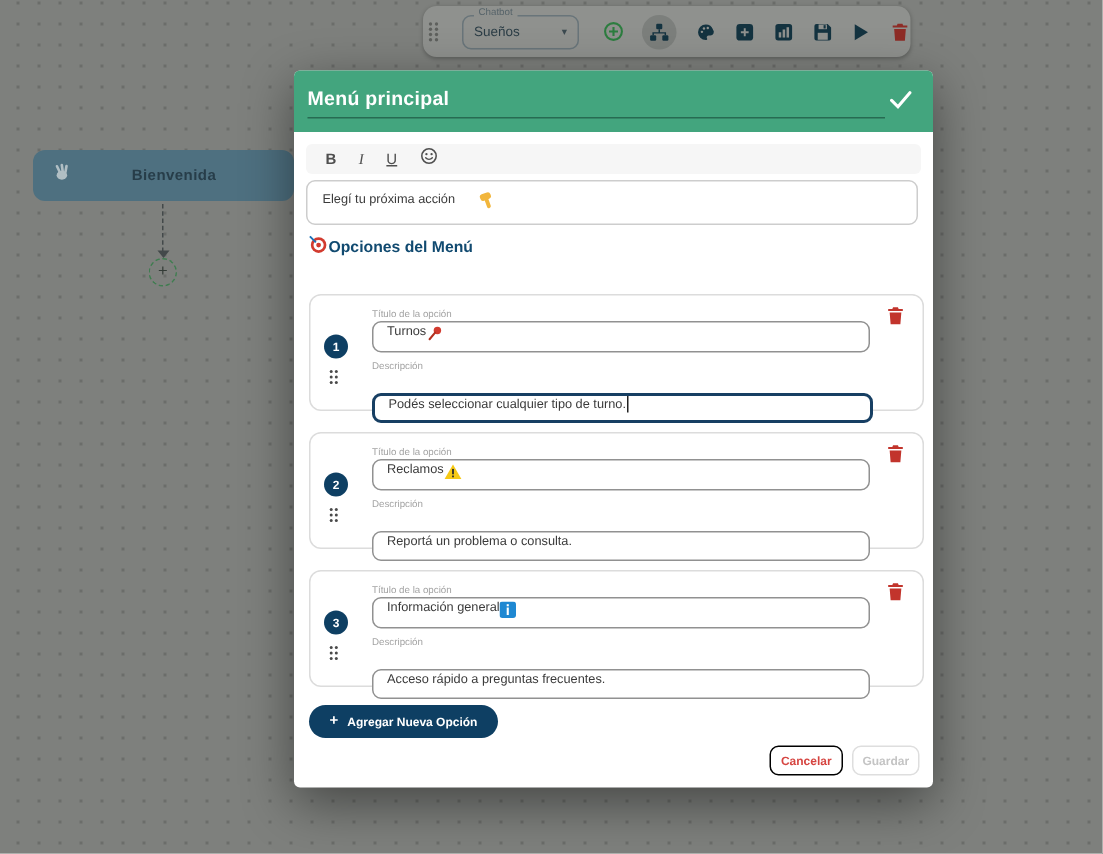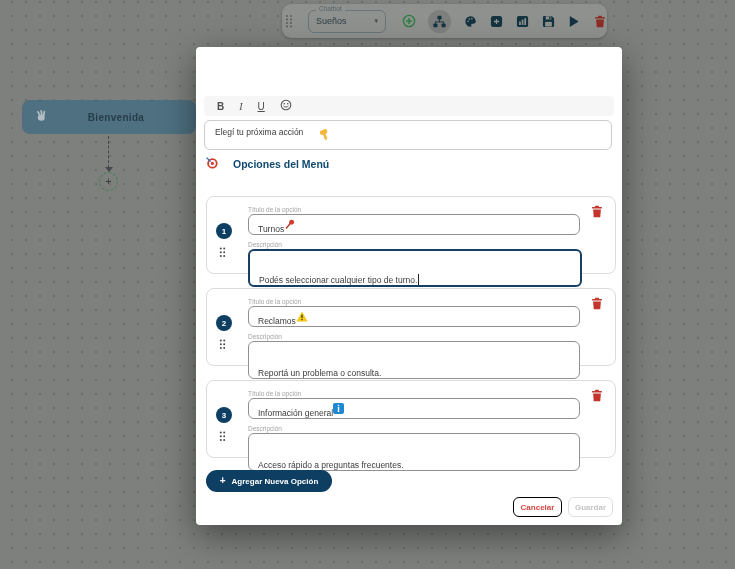--- a/index.html
+++ b/index.html
@@ -44,34 +44,34 @@
   .fmt-bar { position:absolute; left:8px; top:49px; width:410px; height:20px; background:#f6f6f6;
     border-radius:4px; display:flex; align-items:center; gap:15px; padding:0 13px; }
   .fmt-b { font-size:10px; font-weight:bold; color:#4f4f4f; }
   .fmt-i { font-size:10px; font-style:italic; font-family:"Liberation Serif", serif; color:#4f4f4f; }
   .fmt-u { font-size:10px; text-decoration:underline; color:#4f4f4f; }
 
   .msg-box { position:absolute; left:8px; top:73px; width:408px; height:30px; border:1px solid #cdcdcd;
     border-radius:6px; display:flex; align-items:flex-start; padding:6px 10px; gap:16px; }
   .msg-text { font-size:8.5px; color:#3a3a3a; }
 
-  .sec-title { position:absolute; left:10px; top:110px; display:flex; align-items:center; gap:15px; }
+  .sec-title { position:absolute; left:10px; top:110px; display:flex; align-items:center; gap:1px; }
   .sec-title span { font-size:10.5px; font-weight:bold; color:#114a70; }
   .sec-sub { position:absolute; left:10px; top:127px; font-size:7.5px; color:#909090; }
 
   .card { position:absolute; left:10px; width:410px; height:78px; border:1px solid #dcdcdc; border-radius:8px; background:#fff; }
   .card1 { top:149px; } .card2 { top:241px; } .card3 { top:333px; }
   .badge { position:absolute; left:9px; top:26px; width:16px; height:16px; border-radius:50%; background:#0e3f63;
     color:#fff; font-size:8px; font-weight:bold; display:flex; align-items:center; justify-content:center; }
   .drag6 { position:absolute; left:12px; top:47px; }
   .fld-label { position:absolute; left:41px; font-size:6.5px; color:#a3a3a3; }
   .lbl-title { top:9px; } .lbl-desc { top:44px; }
   .inp { position:absolute; left:41px; width:332px; height:21px; border:1px solid #919191; border-radius:6px;
-    display:flex; align-items:flex-end; padding:0 9px; gap:0; background:#fff; }
-  .inp-title { top:17px; } .inp-desc { top:52px; height:38px; }
+    display:flex; align-items:flex-start; padding:0 9px; gap:0; background:#fff; }
+  .inp-title { top:17px; } .inp-desc { top:65px; height:20px; }
   .inp span.val { font-size:8.5px; color:#3a3a3a; }
   .inp.focused { border:2px solid #173f63; width:334px; }
   .cursor { display:inline-block; width:1px; height:11px; background:#222; margin-left:1px; }
   .card-trash { position:absolute; right:12px; top:7px; width:12px; height:13px; cursor:pointer; }
 
   .add-btn { position:absolute; left:10px; top:423px; width:126px; height:22px; background:#0e3f63; border:none;
     border-radius:13px; color:#fff; font-size:8px; font-weight:bold; display:flex; align-items:center;
     justify-content:center; gap:6px; font-family:"Liberation Sans", sans-serif; cursor:pointer; }
   .add-plus { font-size:10px; font-weight:bold; line-height:1; }
 
@@ -175,20 +175,28 @@
           </g>
         </svg>
     </span>
     <span class="node-label">Bienvenida</span>
   </div>
   <div class="connector-line"></div>
   <div class="connector-arrow"></div>
   <div class="plus-node">+</div>
 
   <div class="modal">
+    <div class="m-header">
+      <div class="m-title">Menú principal</div>
+      <span class="m-check">
+        <svg width="15" height="13" viewBox="0 0 16 13">
+            <path d="M1.5 7l4.5 4.5L14.5 1.5" fill="none" stroke="#ffffff" stroke-width="2.2" stroke-linecap="round"></path>
+          </svg>
+      </span>
+    </div>
 
     <div class="fmt-bar">
       <span class="fmt-b">B</span>
       <span class="fmt-i">I</span>
       <span class="fmt-u">U</span>
       <span>
         <svg width="12" height="12" viewBox="0 0 14 14">
             <circle cx="7" cy="7" r="5.6" fill="none" stroke="#4f4f4f" stroke-width="1.2"></circle>
             <circle cx="5" cy="5.6" r=".9" fill="#4f4f4f"></circle>
             <circle cx="9" cy="5.6" r=".9" fill="#4f4f4f"></circle>

